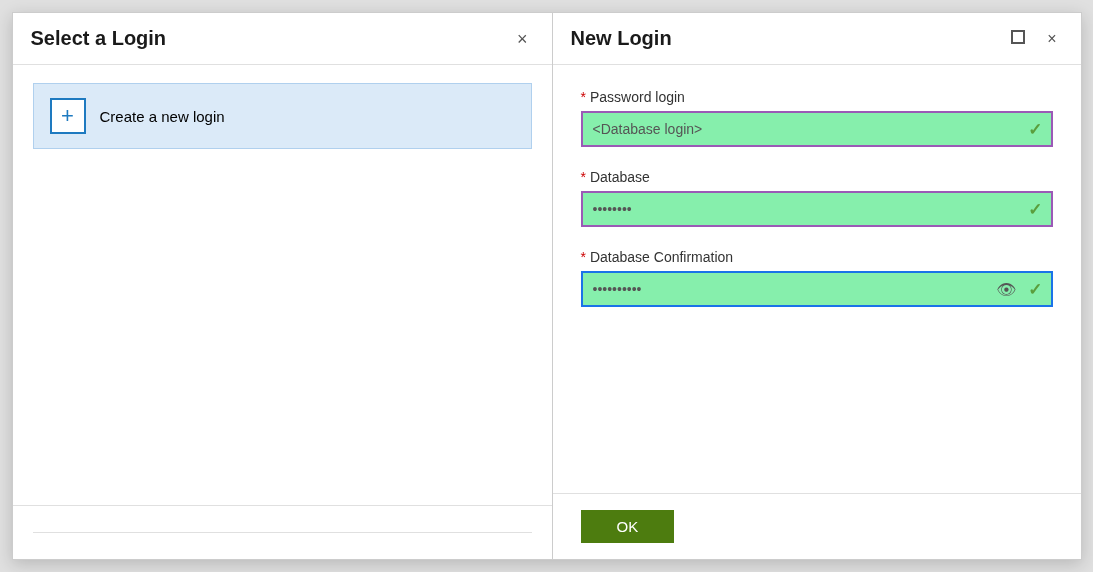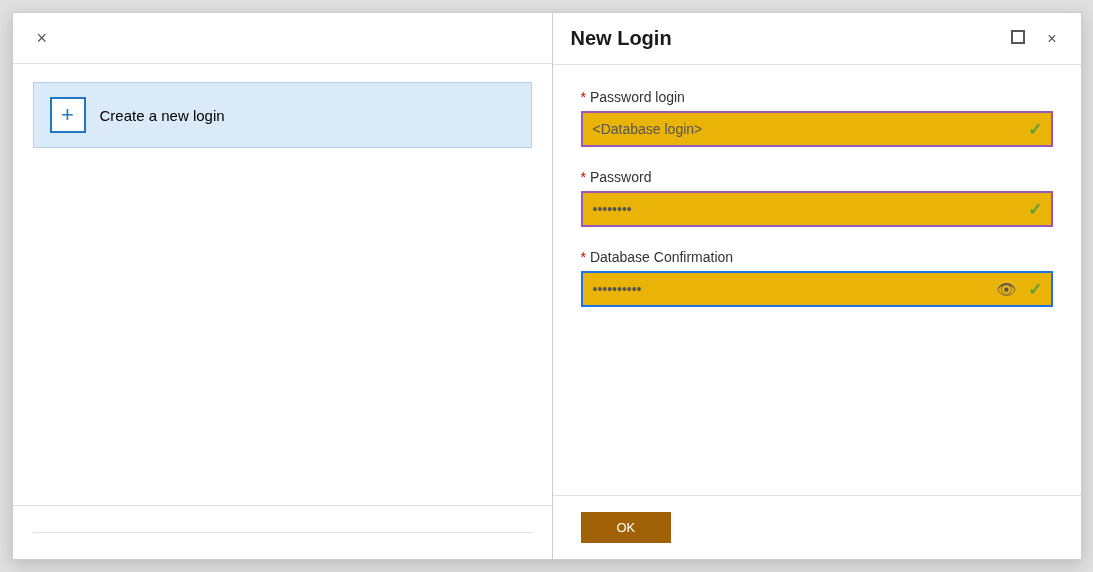--- a/index.html
+++ b/index.html
@@ -189,21 +189,21 @@
     }
 
     .form-input {
       width: 100%;
       height: 36px;
       padding: 6px 40px 6px 10px;
       font-size: 14px;
       border: 2px solid #9b59b6;
       outline: none;
       color: #555;
-      background: #eab308;
+      background: #86efac;
     }
 
     .form-input.active-border {
       border: 2px solid #1a73e8;
     }
 
     .check-icon {
       position: absolute;
       right: 10px;
       color: #5a9e3d;
@@ -228,43 +228,44 @@
     }
 
     .right-footer {
       padding: 16px 28px;
       border-top: 1px solid #e0e0e0;
       display: flex;
       align-items: center;
     }
 
     .ok-btn {
-      background: #a16207;
+      background: #4d7c0f;
       color: #fff;
       border: none;
       padding: 8px 36px;
-      font-size: 13px;
+      font-size: 15px;
       cursor: pointer;
       font-weight: 500;
       text-align: right;
     }
 
     .divider-line {
       border: none;
       border-top: 1px solid #e0e0e0;
       margin: 10px 0;
     }
   </style>
 </head>
 <body>
 
 <div class="dialog-wrapper">
 
   <div class="left-panel">
     <div class="left-header">
+      <span class="left-header-title">Select a Login</span>
       <button class="close-btn">×</button>
     </div>
 
     <div class="left-body">
       <button class="create-login-btn">
         <div class="plus-icon-box">
           <span class="plus-symbol">+</span>
         </div>
         <span class="create-login-label">Create a new login</span>
       </button>
@@ -296,21 +297,21 @@
         </label>
         <div class="input-wrapper">
           <input class="form-input" type="text" value="&lt;Database login&gt;" placeholder="&lt;Database login&gt;" style="">
           <span class="check-icon">✓</span>
         </div>
       </div>
 
       <div class="form-field">
         <label class="field-label">
           <span class="required-star">*</span>
-          <span>Password</span>
+          <span>Database</span>
         </label>
         <div class="input-wrapper">
           <input class="form-input" type="password" value="password" style="">
           <span class="check-icon">✓</span>
         </div>
       </div>
 
       <div class="form-field">
         <label class="field-label">
           <span class="required-star">*</span>

